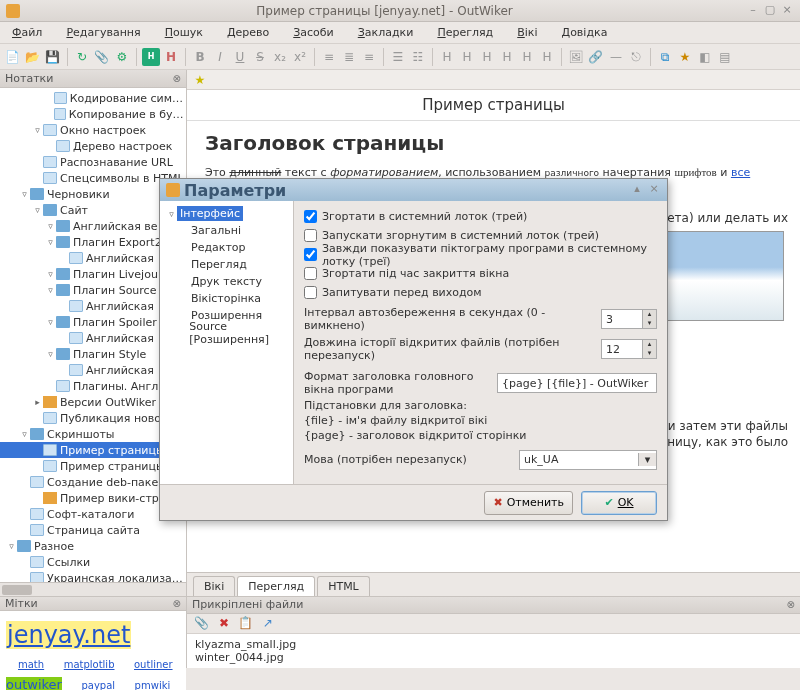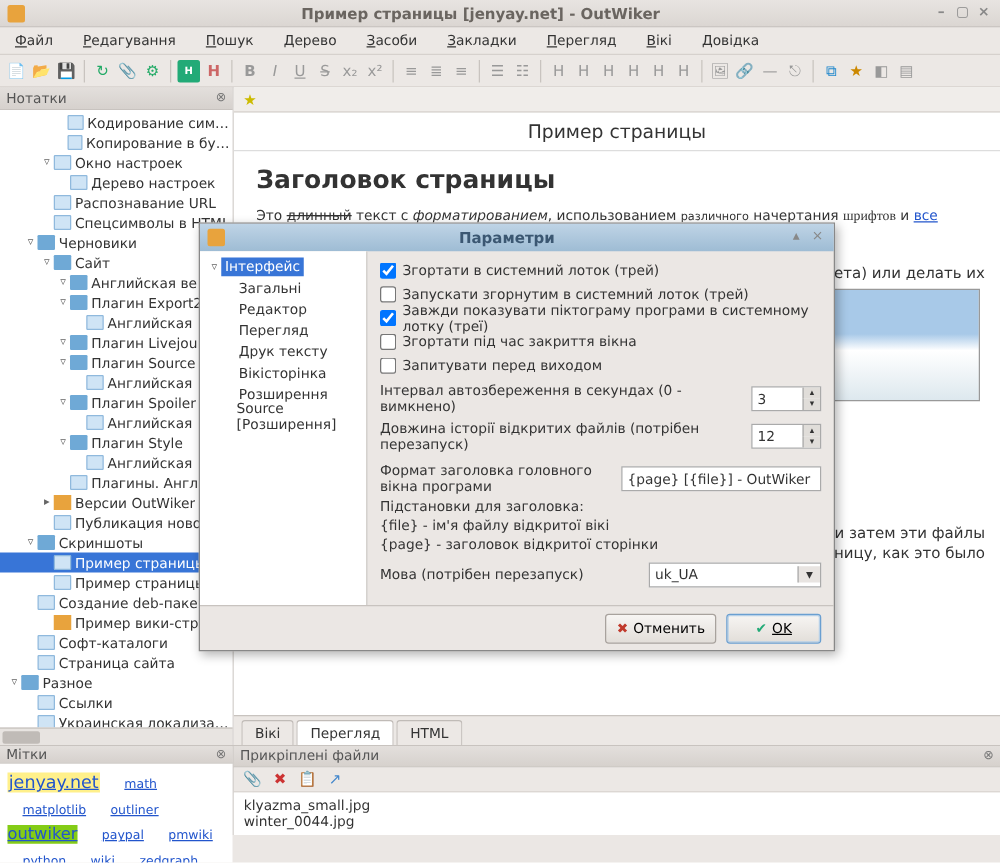--- a/index.html
+++ b/index.html
@@ -1,18 +1,18 @@
 <!DOCTYPE html>
 <html><head>
 <meta charset="utf-8">
 <style>
 * { box-sizing: border-box; margin: 0; padding: 0; font-family: "DejaVu Sans", Arial, sans-serif; font-size: 11px; }
 body { background: #ebe7e4; width: 800px; height: 690px; overflow: hidden; position: relative; color: #333; }
 
-.titlebar { height: 22px; background: linear-gradient(#e8e4e1,#dbd6d2); display: flex; align-items: center; padding: 0 6px; border-bottom: 1px solid #c2bdb9; font-weight: bold; }
+.titlebar { height: 22px; background: linear-gradient(#e8e4e1,#dbd6d2); display: flex; align-items: center; padding: 0 6px; border-bottom: 1px solid #c2bdb9; }
 .titlebar .icon { width: 14px; height: 14px; background: #e8a33d; border-radius: 2px; margin-right: 6px; }
 .titlebar .title { flex: 1; text-align: center; color: #6a6560; font-size: 12px; }
 .win-btn { width: 14px; height: 14px; margin-left: 3px; text-align: center; line-height: 12px; color: #888; font-size: 11px; }
 
 .menubar { height: 22px; display: flex; align-items: center; padding: 0 6px; gap: 12px; background: #ece8e5; border-bottom: 1px solid #d6d1cd; }
 .menubar span { padding: 2px 6px; cursor: default; }
 .menubar span u { text-decoration: underline; }
 
 .toolbar { height: 26px; display: flex; align-items: center; padding: 0 4px; gap: 2px; background: #ece8e5; border-bottom: 1px solid #d6d1cd; }
 .tbtn { width: 18px; height: 18px; display: inline-flex; align-items: center; justify-content: center; border-radius: 2px; font-size: 12px; }
@@ -52,30 +52,30 @@
 .scenery { position: absolute; right: 16px; top: 110px; width: 120px; height: 90px; background: linear-gradient(#a8c9e8 40%,#fff 55%,#dde8ee); border: 1px solid #999; }
 
 .viewtabs { height: 24px; display: flex; align-items: flex-end; padding-left: 6px; background: #ece8e5; border-top: 1px solid #c8c3bf; }
 .vtab { padding: 3px 10px; border: 1px solid #c0bbb7; border-bottom: none; background: #ece8e5; margin-right: 2px; border-radius: 3px 3px 0 0; font-size: 11px; }
 .vtab.active { background: #fff; }
 
 .bottom { display: flex; height: 72px; border-top: 1px solid #c8c3bf; }
 .tags { width: 187px; border-right: 1px solid #c8c3bf; display: flex; flex-direction: column; }
 .tagbody { flex: 1; background: #fff; padding: 4px 6px; line-height: 1.7; }
 .tagbody a { color: #2255cc; text-decoration: underline; margin-right: 4px; }
-.tag-big { font-size: 14px; background: #fff08a; padding: 0 1px; }
+.tag-big { font-size: 24px; background: #fff08a; padding: 0 1px; }
 .tag-med { font-size: 13px; background: #84cc16; }
 .tag-sm { font-size: 10px; padding-left: 12px; }
 .attach { flex: 1; display: flex; flex-direction: column; }
 .attach-tb { height: 22px; display: flex; align-items: center; gap: 4px; padding: 0 6px; background: #ece8e5; border-bottom: 1px solid #d6d1cd; }
 .attach-list { flex: 1; background: #fff; padding: 4px 8px; font-size: 12px; }
 
 .dialog { position: absolute; left: 159px; top: 178px; width: 509px; height: 343px; background: #ebe7e4; border: 1px solid #888; box-shadow: 2px 3px 8px rgba(0,0,0,.3); display: flex; flex-direction: column; z-index: 50; }
 .dlg-title { height: 22px; background: linear-gradient(#bfd4e6,#9ebcd4); display: flex; align-items: center; padding: 0 6px; color: #264; font-size: 11px; }
-.dlg-title .t { flex: 1; text-align: center; color: #3b5772; font-weight: bold; font-size: 12px; }
+.dlg-title .t { flex: 1; text-align: left; color: #3b5772; font-weight: bold; font-size: 16px; }
 .dlg-title .icon { width: 14px; height: 14px; background: #e8a33d; border-radius: 2px; margin-right: 4px; }
 .dlg-body { flex: 1; display: flex; }
 .dlg-cats { width: 134px; background: #fff; border-right: 1px solid #c8c3bf; padding: 4px 2px; }
 .cat { display: flex; align-items: center; height: 17px; padding-left: 4px; }
 .cat .tw { width: 11px; text-align: center; color: #666; font-size: 9px; }
 .cat.sel span.lbl { background: #3875d7; color: #fff; padding: 1px 3px; }
 .cat .lbl { padding-left: 2px; }
 .cat.sub .lbl { padding-left: 14px; }
 .dlg-form { flex: 1; padding: 6px 10px; }
 .chk { display: flex; align-items: center; height: 19px; }

